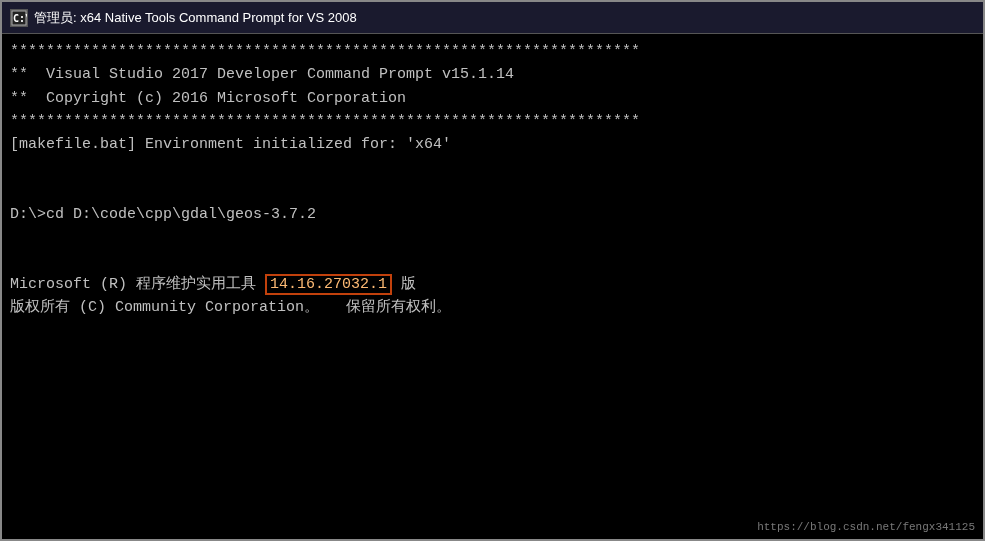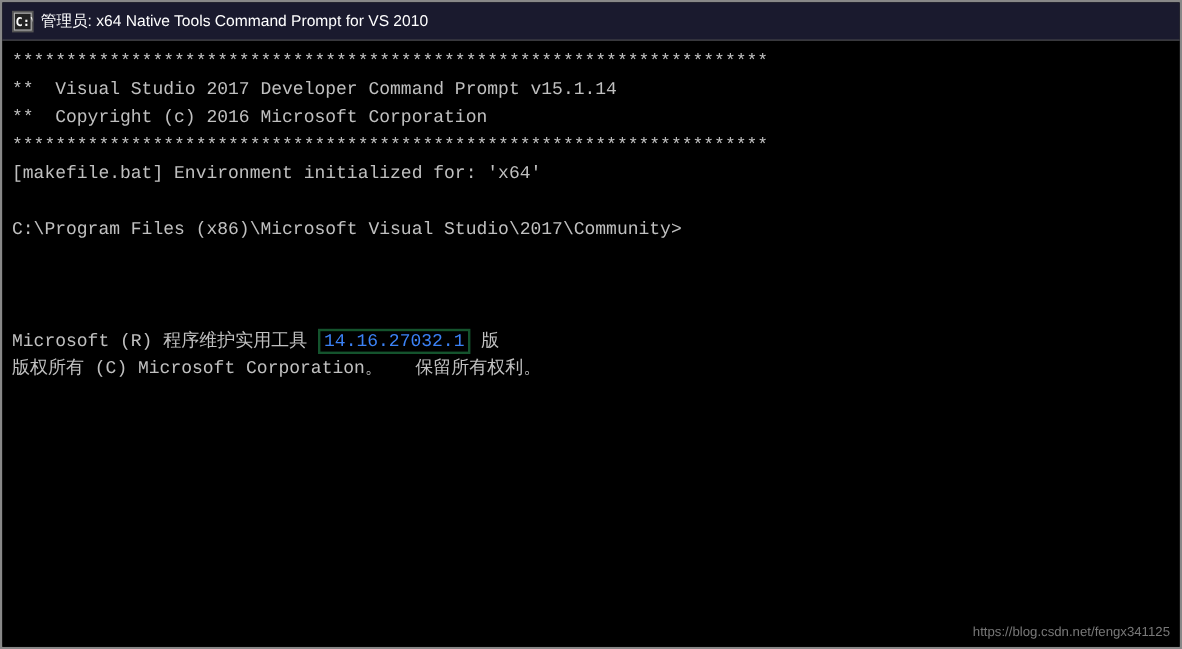--- a/index.html
+++ b/index.html
@@ -65,58 +65,58 @@
       white-space: pre;
       display: block;
     }
 
     .stars {
       color: #c0c0c0;
     }
 
     .highlight-box {
       display: inline;
-      border: 2px solid #14532d;
+      border: 2px solid #c2410c;
       padding: 0 3px;
-      color: #3b82f6;
+      color: #fdba74;
     }
 
     .watermark {
       position: absolute;
       bottom: 8px;
       right: 10px;
       color: #aaa;
       font-size: 11px;
-      font-family: Liberation Sans, sans-serif;
+      font-family: Liberation Mono, monospace;
       opacity: 0.7;
     }
   </style>
 </head>
 <body>
 
 <div class="window">
   <div class="title-bar">
     <div class="title-bar-icon">
       <svg width="16" height="16" viewBox="0 0 16 16">
         <rect x="1" y="1" width="14" height="14" fill="#222" stroke="#aaa" stroke-width="1"></rect>
         <text x="2" y="12" font-size="10" fill="#fff" font-family="monospace">C:\</text>
       </svg>
     </div>
-    <span class="title-bar-text">管理员: x64 Native Tools Command Prompt for VS 2010</span>
+    <span class="title-bar-text">管理员: x64 Native Tools Command Prompt for VS 2008</span>
   </div>
 
   <div class="terminal-body">
     <span class="line stars">**********************************************************************</span>
     <span class="line">**  Visual Studio 2017 Developer Command Prompt v15.1.14</span>
     <span class="line">**  Copyright (c) 2016 Microsoft Corporation</span>
     <span class="line stars">**********************************************************************</span>
     <span class="line">[makefile.bat] Environment initialized for: 'x64'</span>
     <span class="line">&nbsp;</span>
-    <span class="line">C:\Program Files (x86)\Microsoft Visual Studio\2017\Community&gt;</span>
     <span class="line">&nbsp;</span>
+    <span class="line">D:\&gt;cd D:\code\cpp\gdal\geos-3.7.2</span>
     <span class="line">&nbsp;</span>
     <span class="line">&nbsp;</span>
     <span class="line"><span>Microsoft (R) 程序维护实用工具 </span><span class="highlight-box">14.16.27032.1</span><span> 版</span></span>
-    <span class="line">版权所有 (C) Microsoft Corporation。   保留所有权利。</span>
+    <span class="line">版权所有 (C) Community Corporation。   保留所有权利。</span>
   </div>
 </div>
 
 <div class="watermark">https://blog.csdn.net/fengx341125</div>
 
 </body></html>

